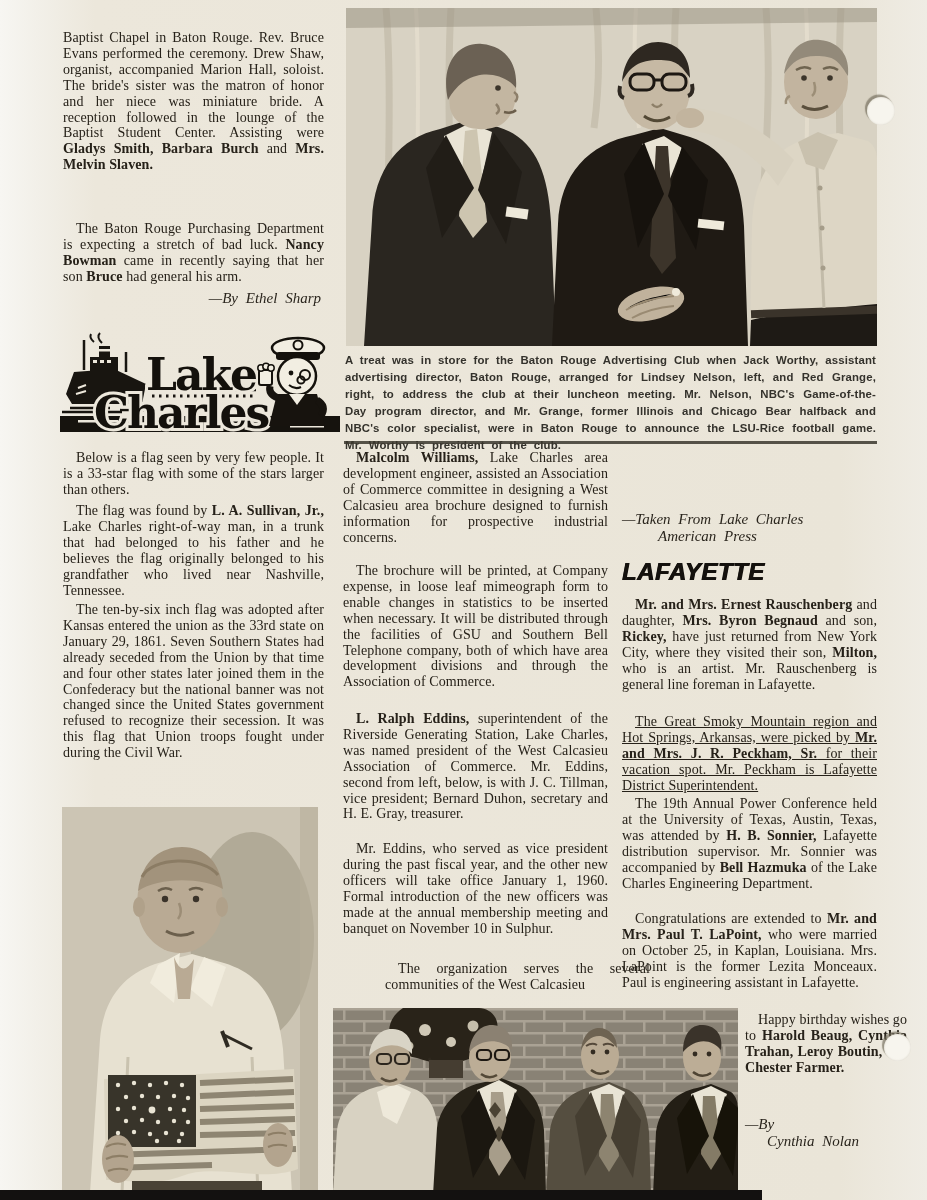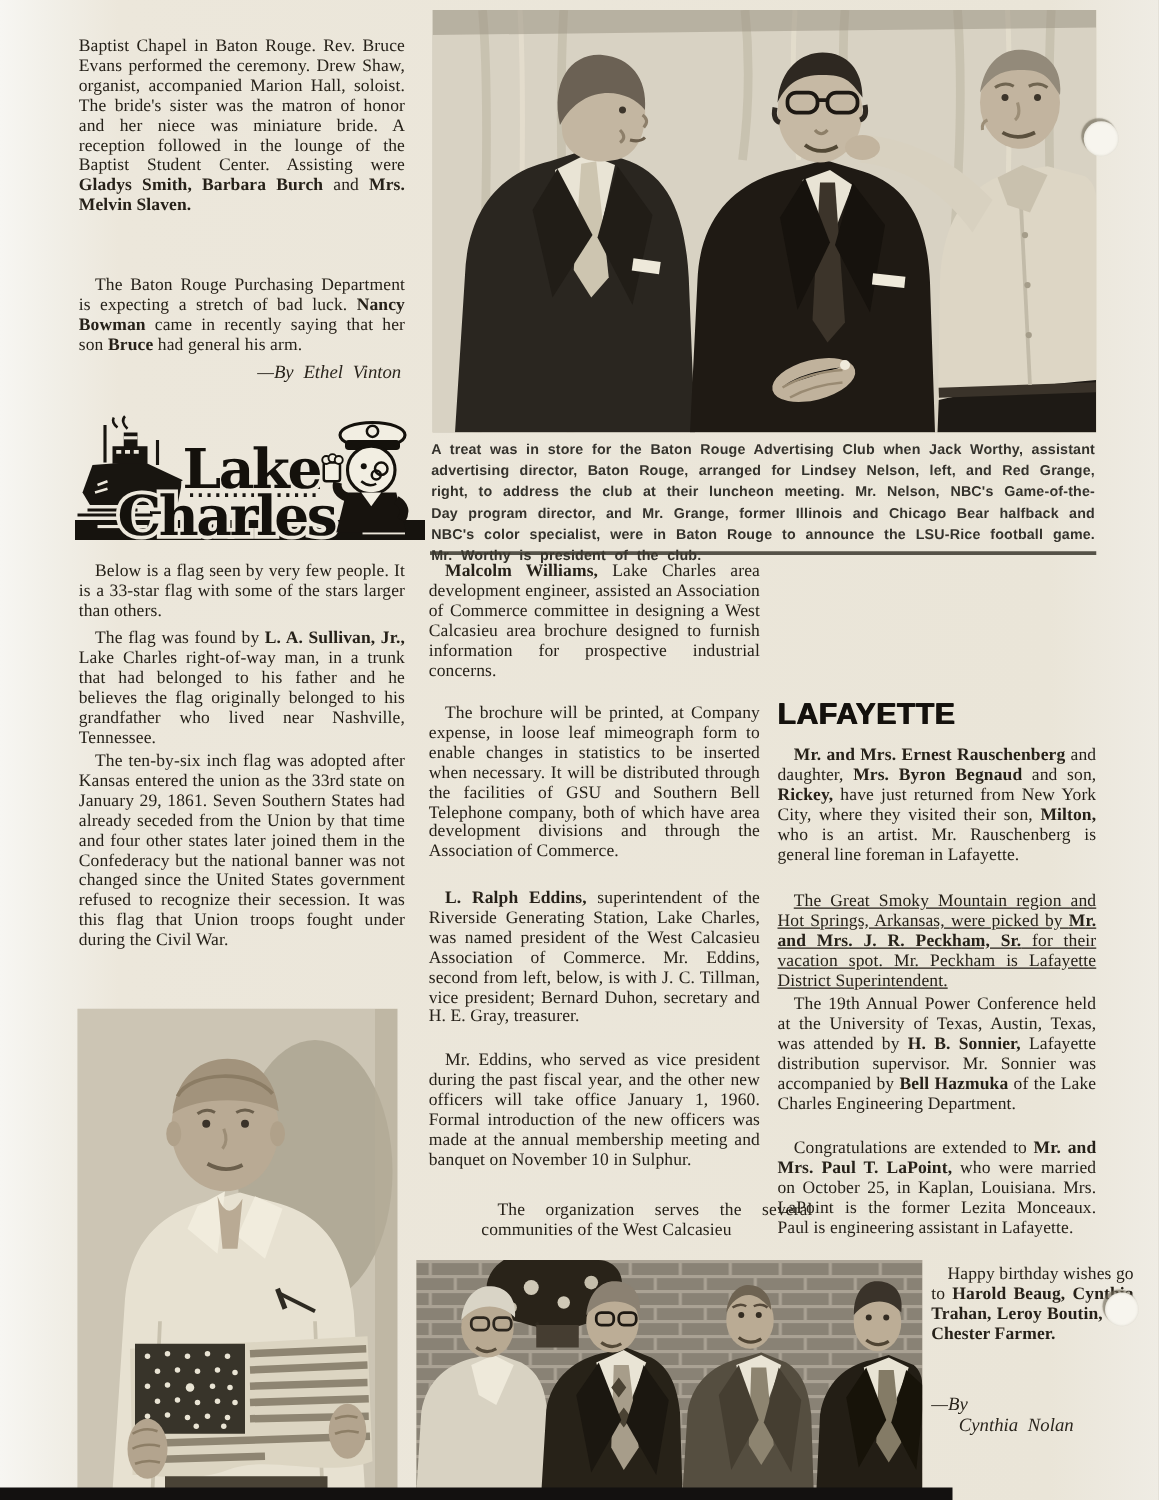--- a/index.html
+++ b/index.html
@@ -34,21 +34,21 @@
   .press-line2{padding-left:36px;}
   .nolan-line2{padding-left:22px;}
 </style>
 </head>
 <body>
 
 <div id="page">
 
   <div class="abs para" style="left:63px;top:30px;width:261px;"><span>Baptist Chapel in Baton Rouge. Rev. Bruce Evans performed the ceremony. Drew Shaw, organist, accompanied Marion Hall, soloist. The bride's sister was the matron of honor and her niece was miniature bride. A reception followed in the lounge of the Baptist Student Center. Assisting were </span><span class="b">Gladys Smith, Barbara Burch</span><span> and </span><span class="b">Mrs. Melvin Slaven.</span></div>
   <div class="abs para indent" style="left:63px;top:221px;width:261px;"><span>The Baton Rouge Purchasing Department is expecting a stretch of bad luck. </span><span class="b">Nancy Bowman</span><span> came in recently saying that her son </span><span class="b">Bruce</span><span> had general his arm.</span></div>
-  <div class="abs byline" style="left:63px;top:290px;width:258px;text-align:right;">—By Ethel Vinton</div>
+  <div class="abs byline" style="left:63px;top:290px;width:258px;text-align:right;">—By Ethel Sharp</div>
 
   <div class="abs" style="left:60px;top:330px;width:280px;height:110px;">
     <svg width="280" height="110" viewBox="0 0 280 110">
 
       <g>
         <rect x="0" y="86" width="280" height="16" fill="#16130e"></rect>
         <rect x="18" y="90" width="40" height="2.5" fill="#ece7db"></rect>
         <rect x="80" y="94" width="55" height="2.5" fill="#ece7db"></rect>
         <rect x="170" y="89" width="48" height="2.5" fill="#ece7db"></rect>
         <rect x="230" y="95" width="34" height="2.5" fill="#ece7db"></rect>
@@ -339,21 +339,25 @@
         <path d="M392,88 L380,130 L400,168 L405,120 L405,100 Z" fill="#171309"></path>
         <ellipse cx="369" cy="50" rx="19" ry="23" fill="#bcad96"></ellipse>
         <path d="M350,44 C350,24 360,16 370,17 C384,18 390,28 388,42 C378,30 362,30 350,44 Z" fill="#3a332a"></path>
         <circle cx="362" cy="46" r="2.4" fill="#332c22"></circle>
         <circle cx="376" cy="46" r="2.4" fill="#332c22"></circle>
         <path d="M360,64 q9,7 18,1" stroke="#4f4433" stroke-width="2.5" fill="none"></path>
       </g>
     </svg>
   </div>
 
-  <div class="abs section-header" style="left:622px;top:558px;">LAFAYETTE</div>
+  <div class="abs byline" style="left:622px;top:511px;width:255px;">
+    <div>—Taken From Lake Charles</div>
+    <div class="press-line2">American Press</div>
+  </div>
+  <div class="abs section-header" style="left:622px;top:558px;font-style:italic;">LAFAYETTE</div>
   <div class="abs para indent" style="left:622px;top:597px;width:255px;"><span class="b">Mr. and Mrs. Ernest Rauschenberg</span><span> and daughter, </span><span class="b">Mrs. Byron Begnaud</span><span> and son, </span><span class="b">Rickey,</span><span> have just returned from New York City, where they visited their son, </span><span class="b">Milton,</span><span> who is an artist. Mr. Rauschenberg is general line foreman in Lafayette.</span></div>
   <div class="abs para indent" style="left:622px;top:714px;width:255px;text-decoration:underline;"><span>The Great Smoky Mountain region and Hot Springs, Arkansas, were picked by </span><span class="b">Mr. and Mrs. J. R. Peckham, Sr.</span><span> for their vacation spot. Mr. Peckham is Lafayette District Superintendent.</span></div>
   <div class="abs para indent" style="left:622px;top:796px;width:255px;"><span>The 19th Annual Power Conference held at the University of Texas, Austin, Texas, was attended by </span><span class="b">H. B. Sonnier,</span><span> Lafayette distribution supervisor. Mr. Sonnier was accompanied by </span><span class="b">Bell Hazmuka</span><span> of the Lake Charles Engineering Department.</span></div>
   <div class="abs para indent" style="left:622px;top:911px;width:255px;"><span>Congratulations are extended to </span><span class="b">Mr. and Mrs. Paul T. LaPoint,</span><span> who were married on October 25, in Kaplan, Louisiana. Mrs. LaPoint is the former Lezita Monceaux. Paul is engineering assistant in Lafayette.</span></div>
   <div class="abs para indent" style="left:745px;top:1012px;width:162px;"><span>Happy birthday wishes go to </span><span class="b">Harold Beaug, Cynthia Trahan, Leroy Boutin,</span><span> and </span><span class="b">Chester Farmer.</span></div>
   <div class="abs byline" style="left:745px;top:1116px;width:162px;">
     <div>—By</div>
     <div class="nolan-line2">Cynthia Nolan</div>
   </div>
 

